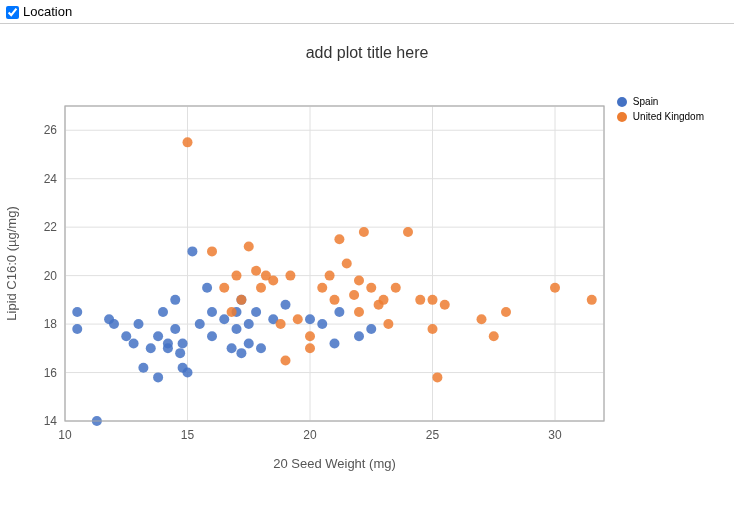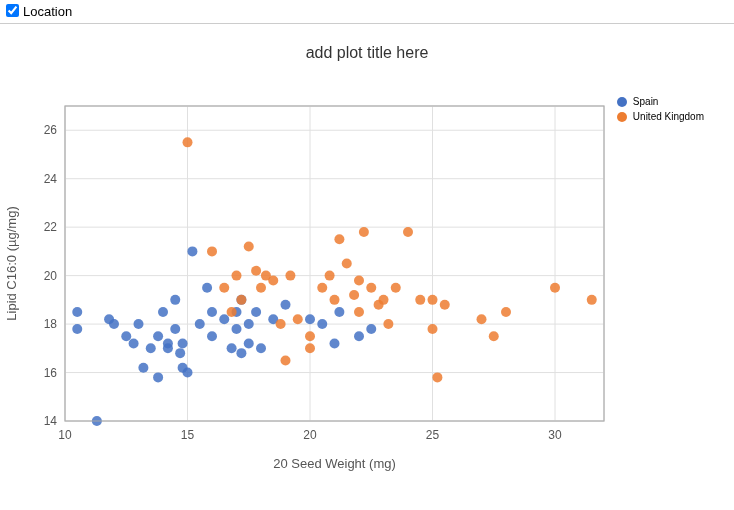--- a/index.html
+++ b/index.html
@@ -13,21 +13,21 @@
     }
     .top-bar {
       display: flex;
       align-items: center;
       padding: 2px 6px;
       border-bottom: 1px solid #ccc;
       height: 24px;
     }
     .top-bar label {
       display: flex;
-      align-items: flex-start;
+      align-items: flex-end;
       gap: 4px;
       font-size: 13px;
       cursor: pointer;
     }
     .chart-container {
       position: relative;
       width: 734px;
       height: 486px;
       padding: 10px 0 0 0;
     }

